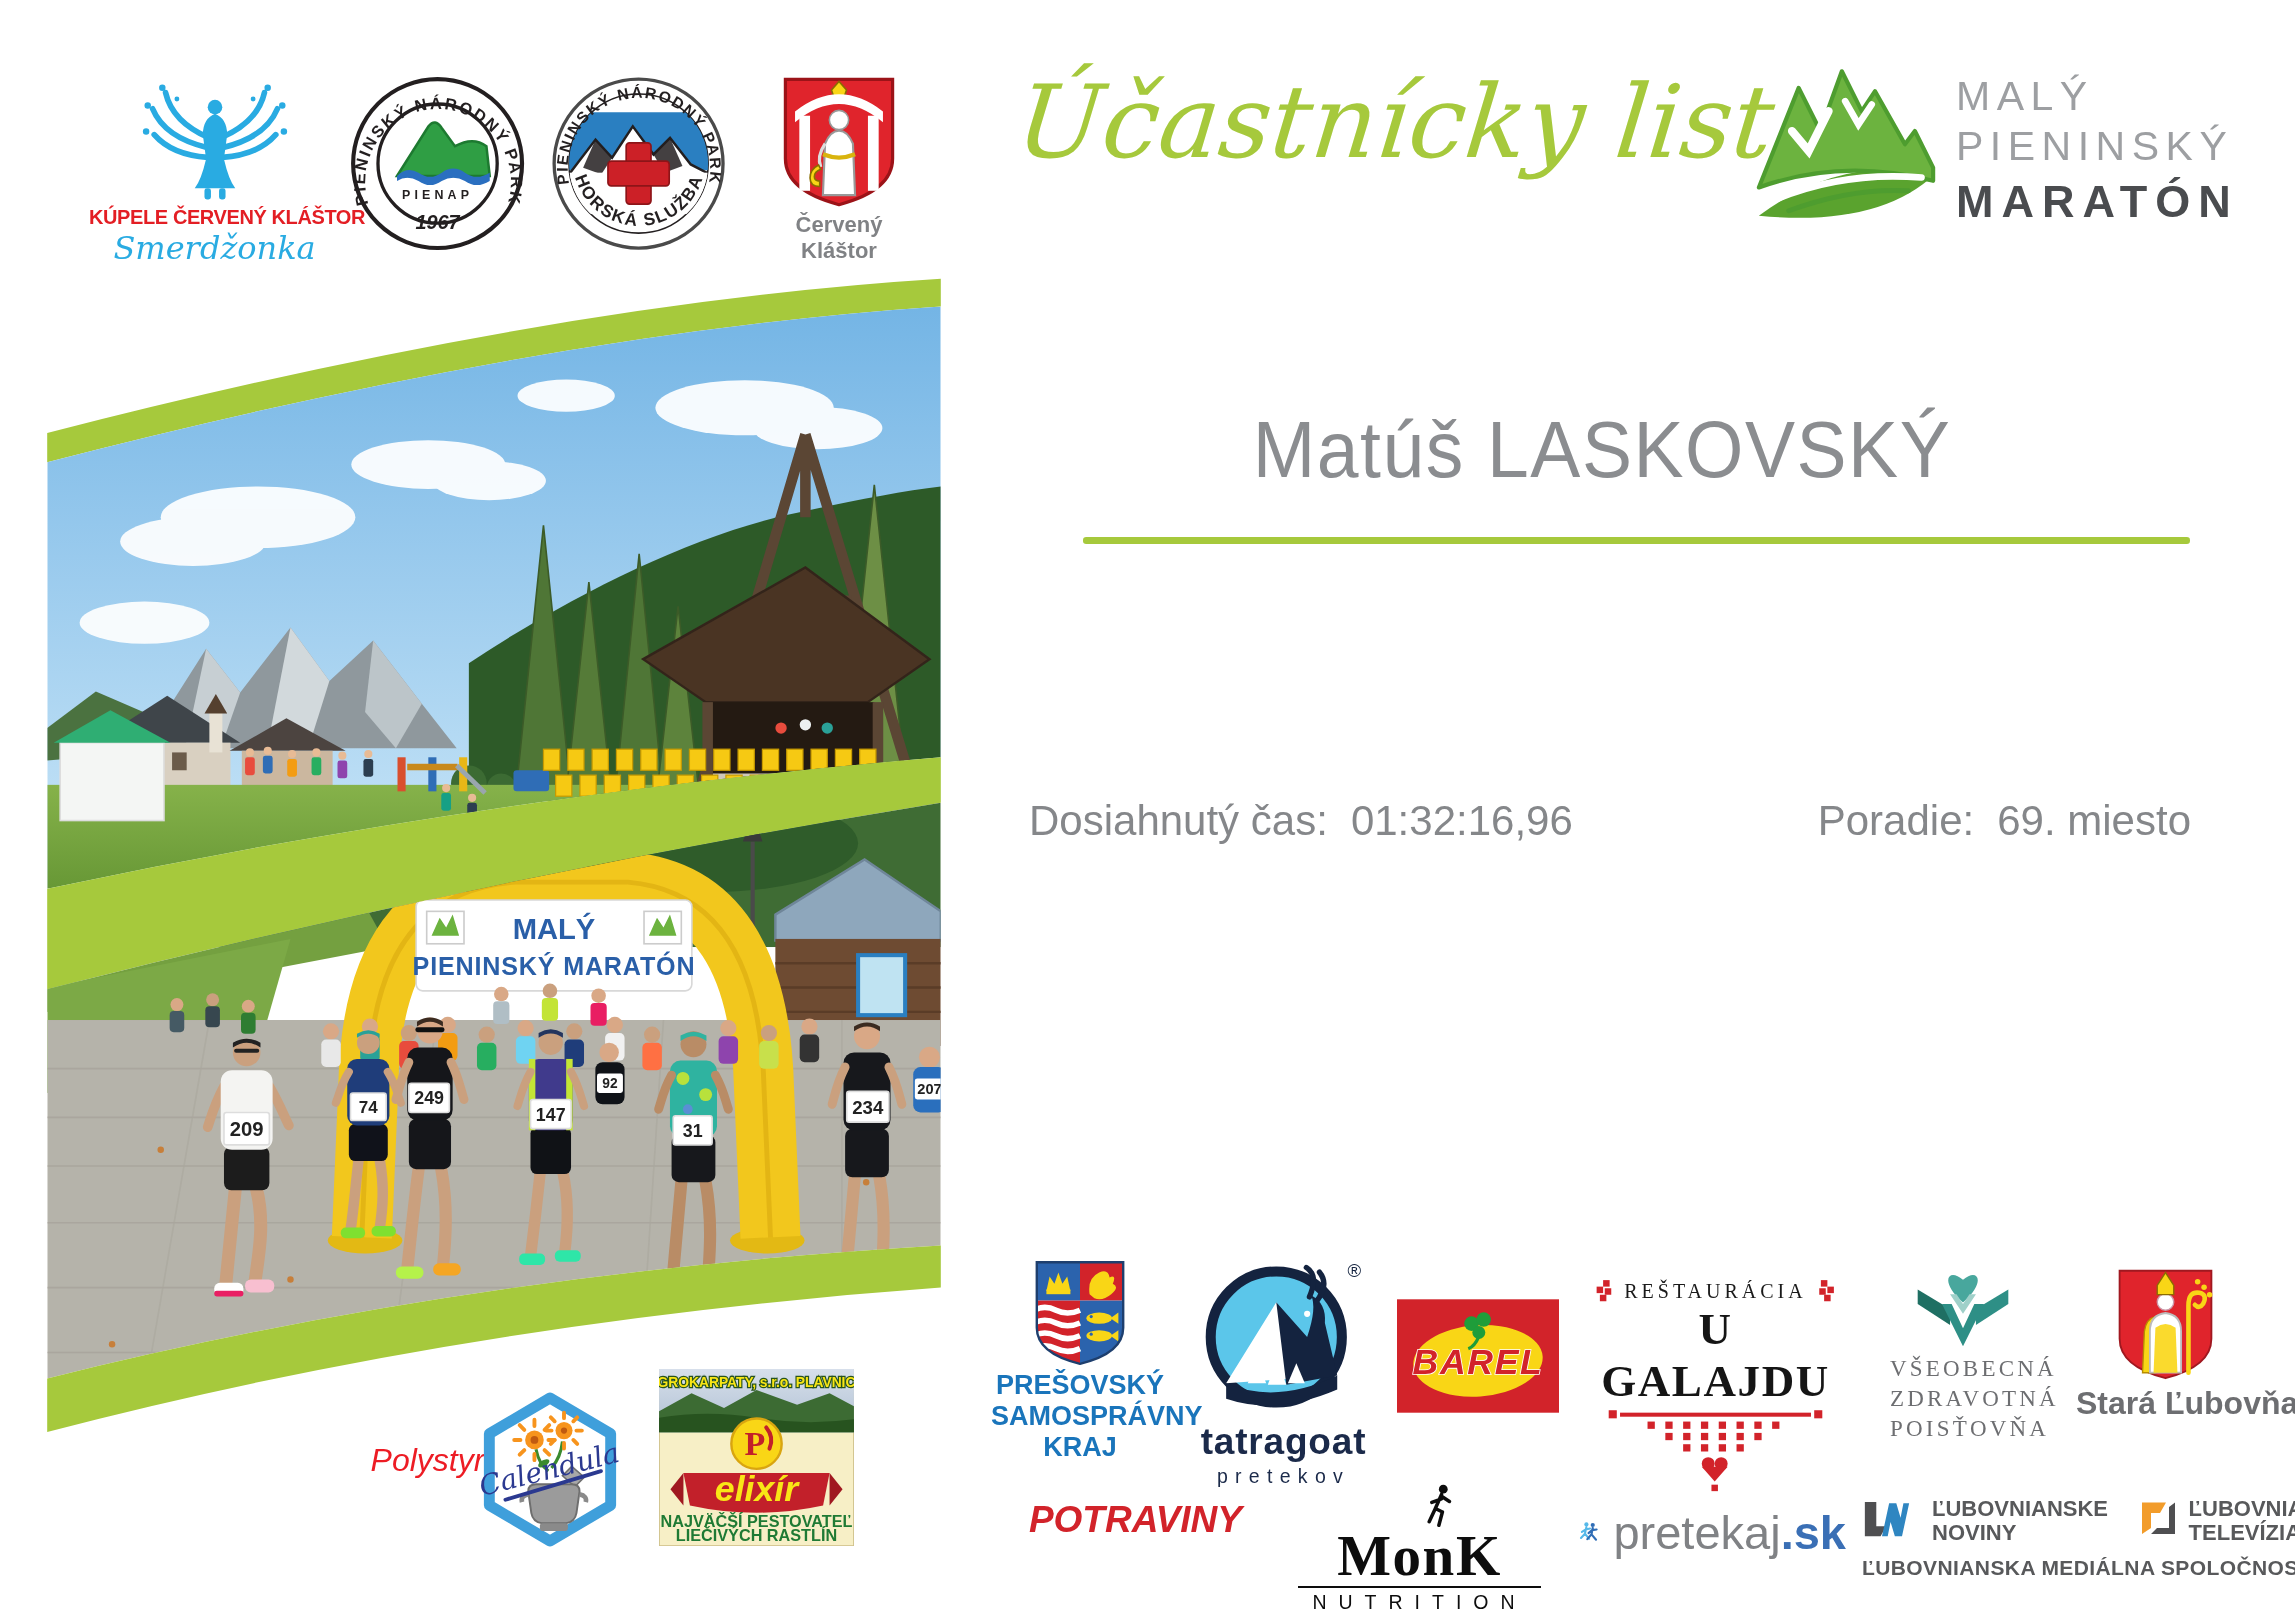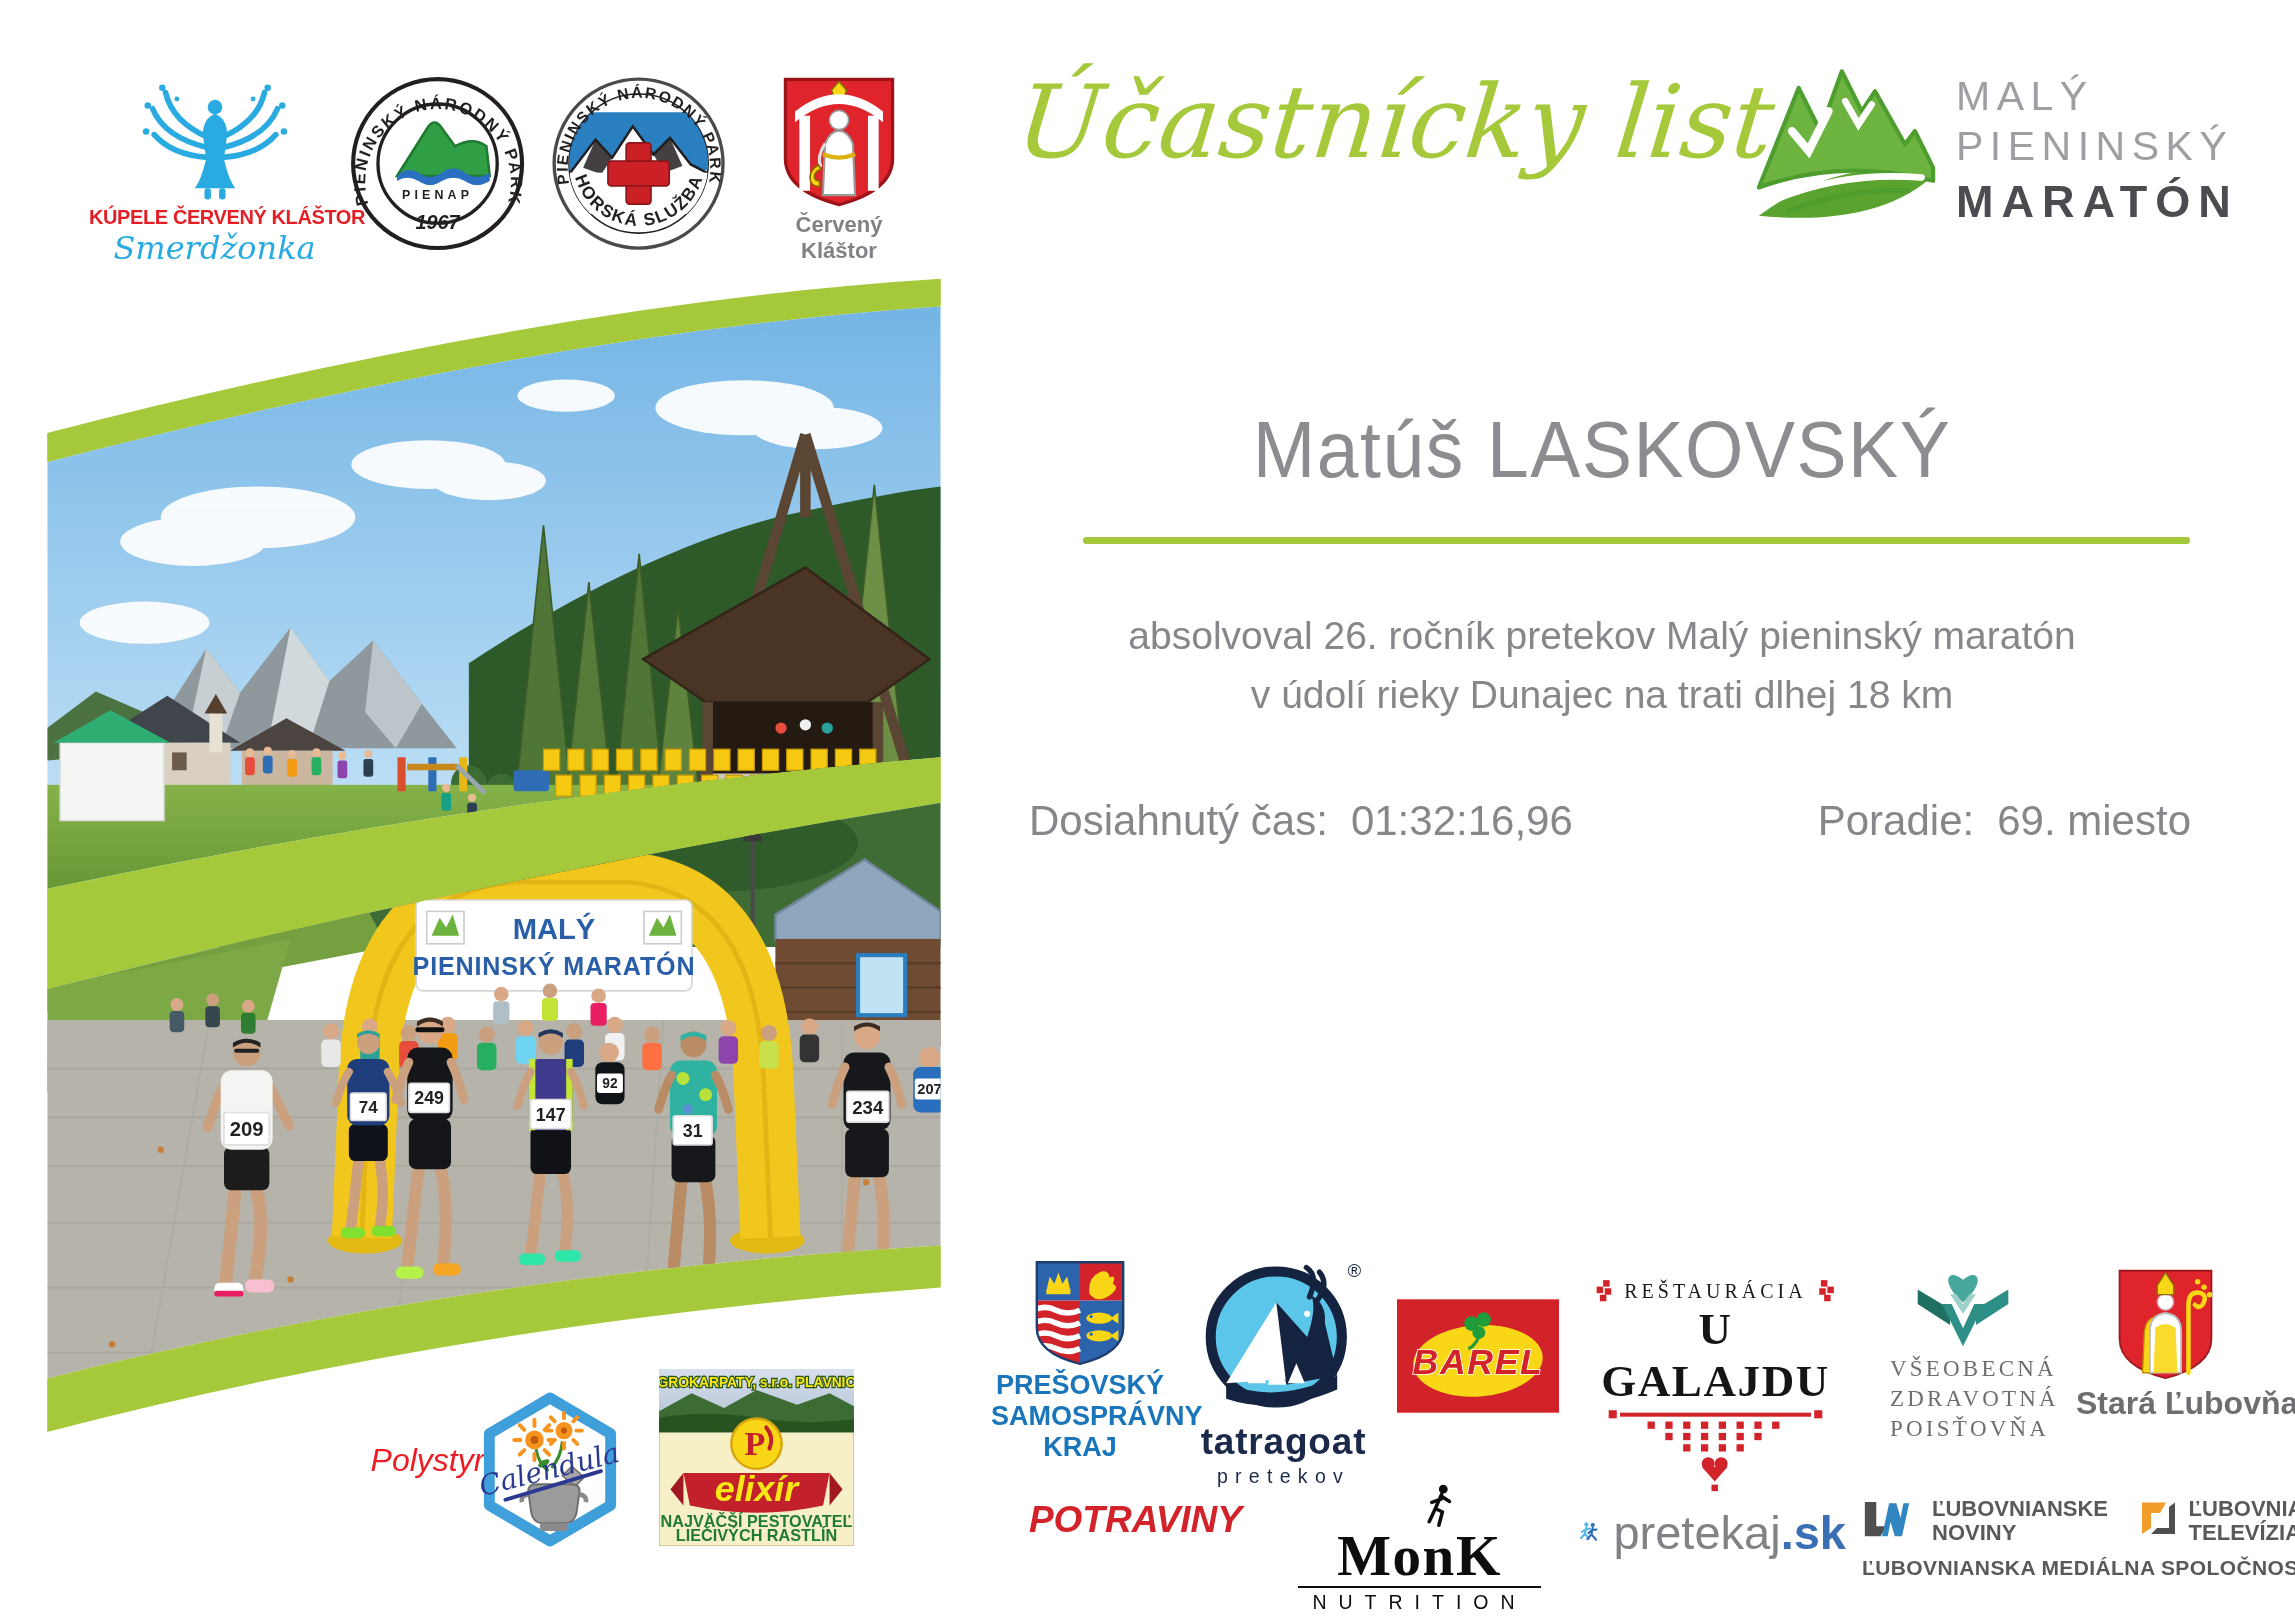--- a/index.html
+++ b/index.html
@@ -552,24 +552,20 @@
     </g>
 
     <path d="M0,1362 Q520,1232 1102,1198 L1102,1250 Q520,1292 0,1428 Z" fill="var(--accent-green)"></path>
   </svg>
 
   <div class="abs ctr" style="left:1010px;top:404px;width:1184px;">
     <div class="name">Matúš LASKOVSKÝ</div>
   </div>
   <div class="abs rule" style="left:1083px;top:537px;width:1107px;"></div>
 
-  <div class="abs ctr bodytxt" style="left:1010px;top:607px;width:1184px;">
-    <div>absolvoval 26. ročník pretekov Malý pieninský maratón</div>
-    <div>v údolí rieky Dunajec na trati dlhej 18 km</div>
-  </div>
 
   <div class="abs stats" style="left:1029px;top:797px;width:1162px;">
     <div>
       <span>Dosiahnutý čas:</span>
       <span style="margin-left:11.4px">01:32:16,96</span>
     </div>
     <div>
       <span>Poradie:</span>
       <span style="margin-left:11.4px">69. miesto</span>
     </div>

